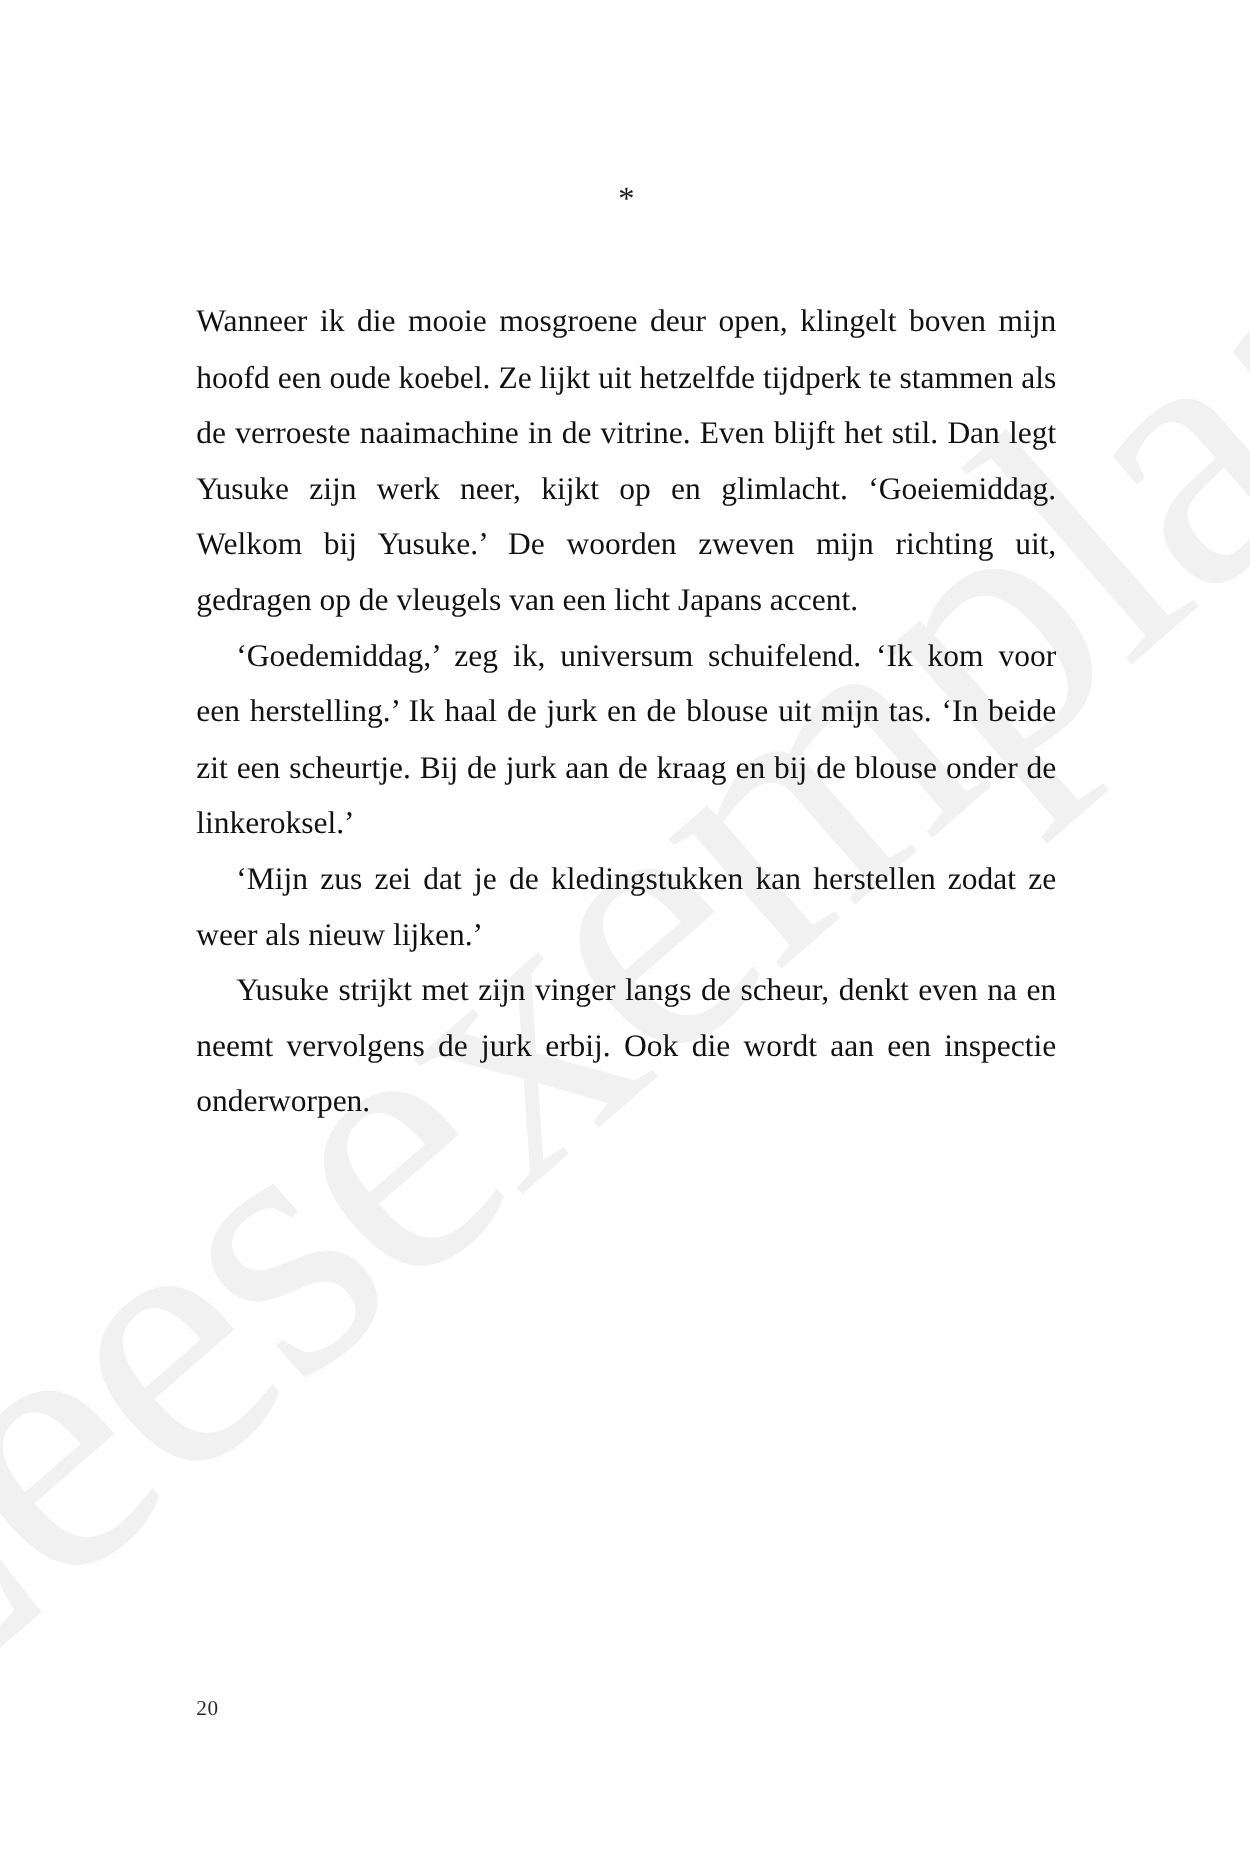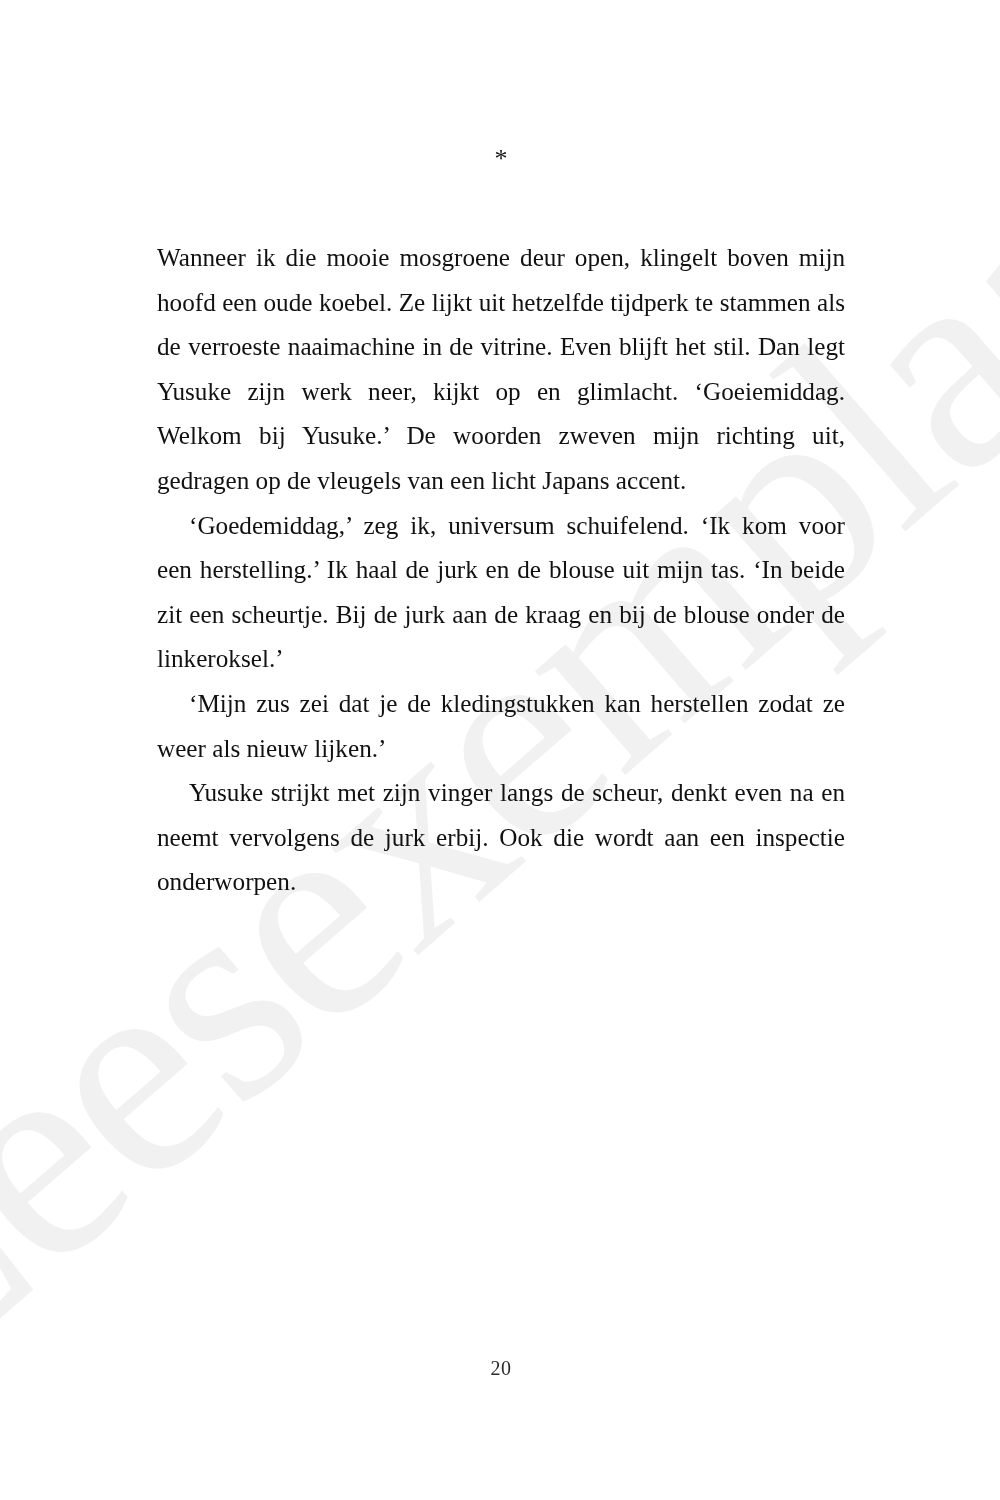--- a/index.html
+++ b/index.html
@@ -84,22 +84,22 @@
   .body-text p.no-indent {
     text-indent: 0;
   }
   
 
   .folio {
     position: absolute;
     left: 0;
     top: 1358px;
     width: 688px;
-    text-align: center;
-    font-size: 20px;
+    text-align: left;
+    font-size: 17px;
     line-height: 1;
     color: #2a2a2a;
     font-variant-numeric: oldstyle-nums;
     letter-spacing: 0.5px;
   }
 </style>
 </head>
 <body>
 
 <div class="page">

